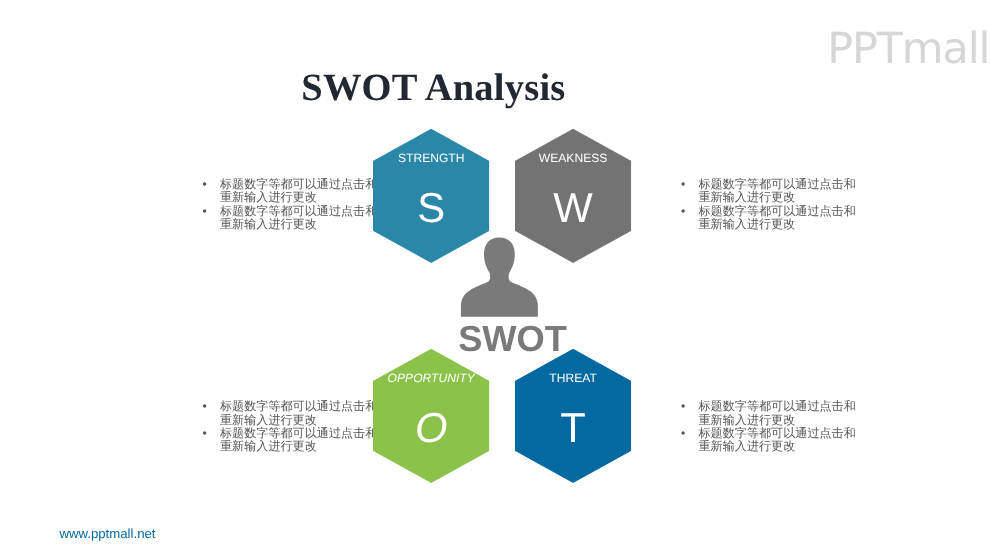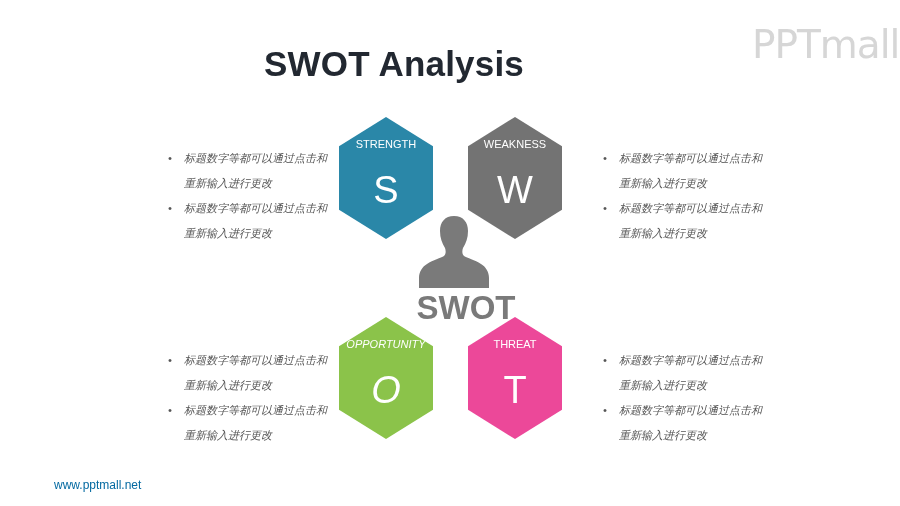--- a/index.html
+++ b/index.html
@@ -1,25 +1,25 @@
 <!DOCTYPE html>
 <html><head>
 <meta charset="utf-8">
 <style>
   html,body{margin:0;padding:0;}
   body{width:900px;height:506px;background:#ffffff;position:relative;overflow:hidden;font-family:"Liberation Sans","DejaVu Sans",sans-serif;}
-  .title{position:absolute;left:0;width:788px;top:44px;text-align:center;font-size:35px;font-weight:bold;color:#222831;letter-spacing:0.2px;}
+  .title{position:absolute;left:0;width:788px;top:60px;text-align:center;font-size:35px;font-weight:bold;color:#222831;letter-spacing:0.2px;font-family:Liberation Serif, serif;}
   .logo{position:absolute;left:752px;top:22px;font-size:39px;color:#d6d6d6;font-family:"DejaVu Sans",sans-serif;letter-spacing:-1px;}
   .footer{position:absolute;left:54px;top:478px;font-size:12px;color:#0369a1;}
-  .hex{position:absolute;width:94px;height:122px;clip-path:polygon(50% 0%,100% 24%,100% 76%,50% 100%,0% 76%,0% 24%);color:#fff;text-align:center;}
+  .hex{position:absolute;width:106px;height:122px;clip-path:polygon(50% 0%,100% 24%,100% 76%,50% 100%,0% 76%,0% 24%);color:#fff;text-align:center;}
   .hex .hlabel{position:absolute;top:21px;left:0;width:100%;font-size:11px;letter-spacing:0;}
   .hex .hletter{position:absolute;top:53px;left:0;width:100%;font-size:38px;line-height:40px;}
   .person{position:absolute;left:416px;top:214px;width:76px;height:76px;}
   .swot-center{position:absolute;left:16px;width:900px;top:289px;text-align:center;font-size:33px;font-weight:bold;color:#7a7a7a;}
-  .bullets{position:absolute;width:160px;font-size:11px;color:#555;line-height:25px;margin:0;padding:0;list-style:none;font-style:italic;}
+  .bullets{position:absolute;width:160px;font-size:11px;color:#555;line-height:12px;margin:16px;padding:0;list-style:none;}
   .bullets li{position:relative;padding-left:16px;}
   .bullets li::before{content:"•";position:absolute;left:0;top:0;color:#555;}
 </style>
 </head>
 <body>
 
 <div class="title">SWOT Analysis</div>
 <div class="logo">PPTmall</div>
 
 <ul class="bullets" style="left:168px;top:146px;">
@@ -44,21 +44,21 @@
   <div class="hletter">S</div>
 </div>
 <div class="hex" style="left:468px;top:117px;background:#737373;">
   <div class="hlabel">WEAKNESS</div>
   <div class="hletter">W</div>
 </div>
 <div class="hex" style="left:339px;top:317px;background:#8bc34a;font-style:italic;">
   <div class="hlabel">OPPORTUNITY</div>
   <div class="hletter">O</div>
 </div>
-<div class="hex" style="left:468px;top:317px;background:#ec4899;">
+<div class="hex" style="left:468px;top:317px;background:#0369a1;">
   <div class="hlabel">THREAT</div>
   <div class="hletter">T</div>
 </div>
 
 <svg class="person" viewBox="0 0 76 76">
   <path d="M38 2c-9 0-14 6-14 15 0 7 2 12 5 17 1 3 1 6-1 8-3 2-11 4-17 8-5 3-8 8-8 14v10h70V64c0-6-3-11-8-14-6-4-14-6-17-8-2-2-2-5-1-8 3-5 5-10 5-17 0-9-5-15-14-15z" fill="#7a7a7a"></path>
 </svg>
 <div class="swot-center">SWOT</div>
 
 <div class="footer">www.pptmall.net</div>

